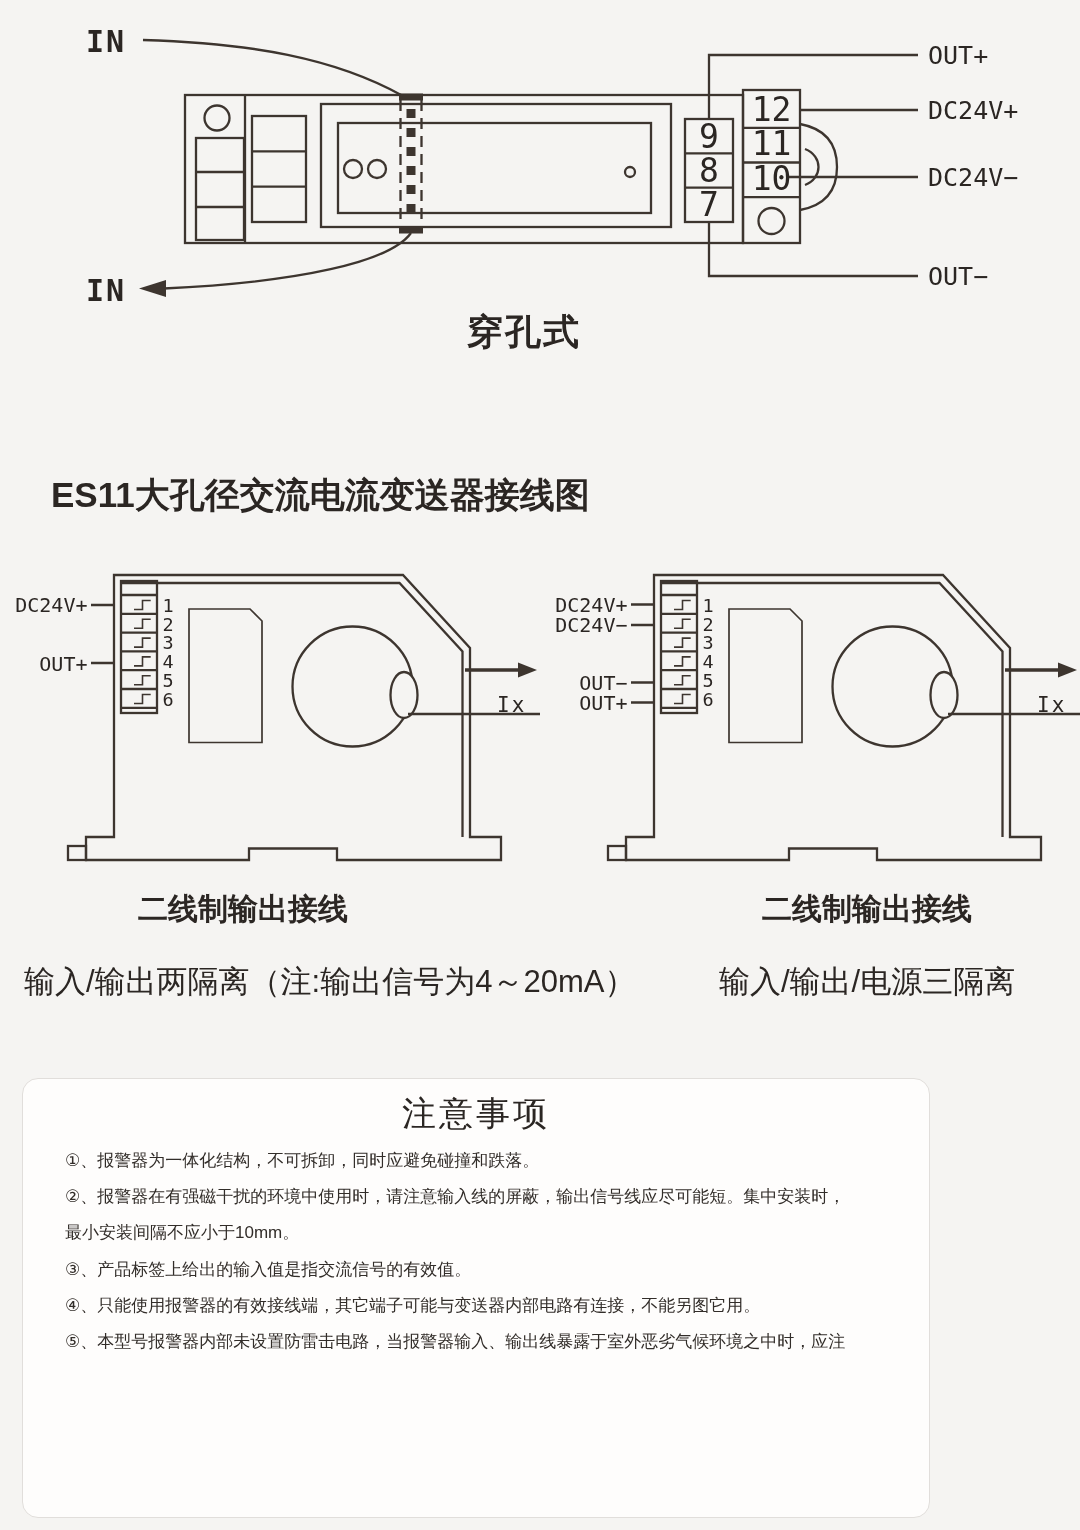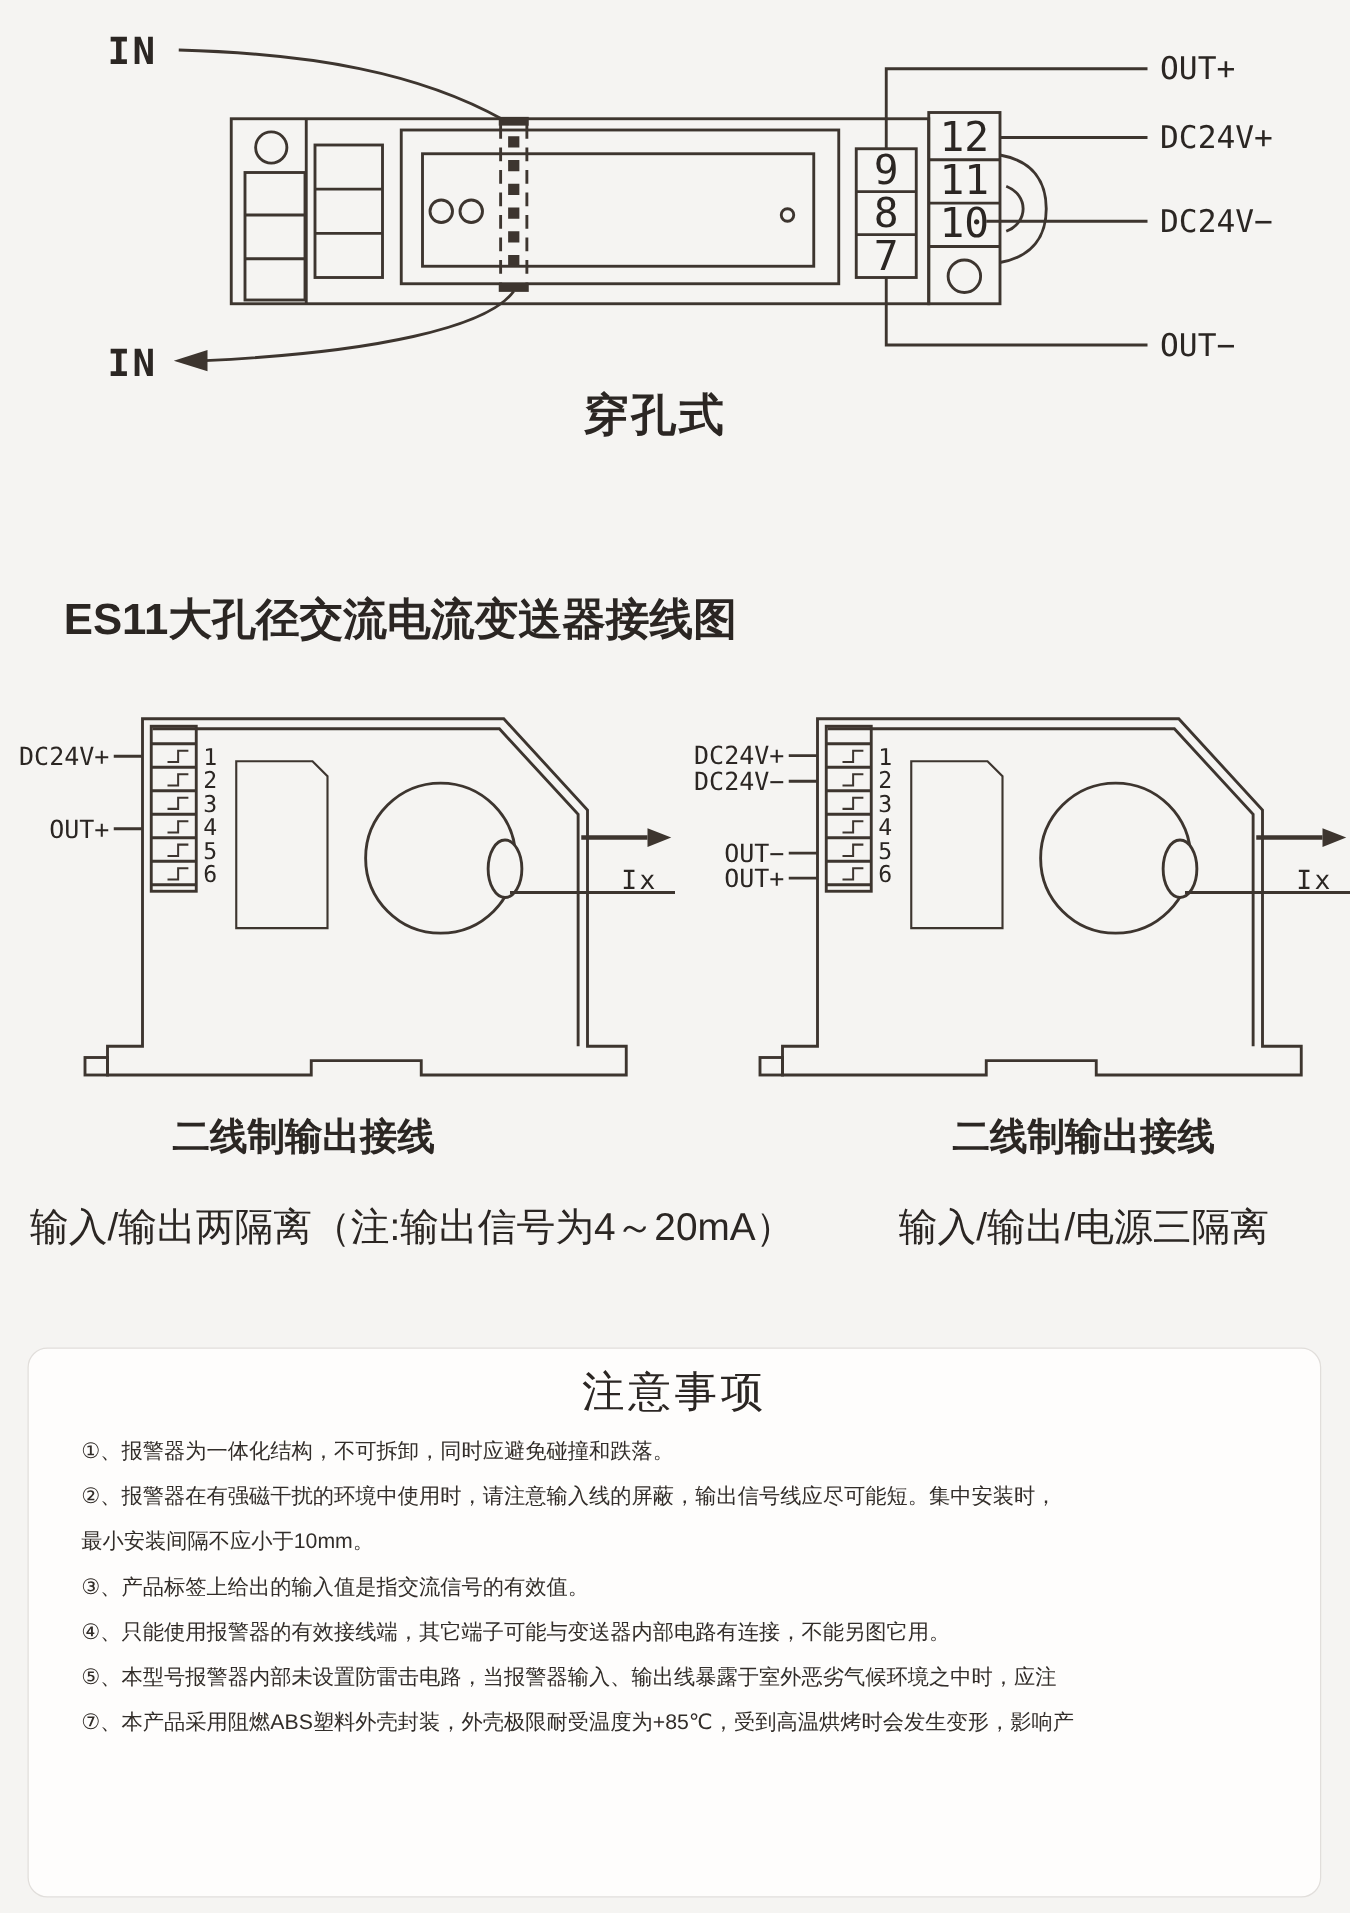--- a/index.html
+++ b/index.html
@@ -30,21 +30,21 @@
   .t33{font-size:33px}
   .t20{font-size:20px}
   .t18{font-size:18.5px}
   .t21{font-size:21px;letter-spacing:2px}
   .cjk{position:absolute;white-space:nowrap;color:var(--text)}
   .hole-caption{left:467px;top:308px;font-size:36px;font-weight:600;letter-spacing:2px}
   .sec-title{left:51px;top:472px;font-size:35px;font-weight:700}
   .cap-t{font-size:30px;font-weight:700}
   .cap-n{font-size:31px;font-weight:400}
   .panel{
-    position:absolute;left:22px;top:1078px;width:1035px;height:440px;
+    position:absolute;left:22px;top:1078px;width:908px;height:440px;
     background:var(--panel);border:1.5px solid var(--pborder);border-radius:16px;
   }
   .panel-title{
     position:absolute;top:12px;left:0;right:0;text-align:center;
     font-size:34px;font-weight:400;letter-spacing:3px;color:var(--text);
   }
   .notes-list{
     position:absolute;top:64px;left:42px;right:24px;
     font-size:17px;line-height:36.2px;color:#322d29;
   }
@@ -180,15 +180,14 @@
 
 <div class="panel">
   <div class="panel-title">注意事项</div>
   <div class="notes-list">
     <div class="note-line">①、报警器为一体化结构，不可拆卸，同时应避免碰撞和跌落。</div>
     <div class="note-line">②、报警器在有强磁干扰的环境中使用时，请注意输入线的屏蔽，输出信号线应尽可能短。集中安装时，</div>
     <div class="note-line">最小安装间隔不应小于10mm。</div>
     <div class="note-line">③、产品标签上给出的输入值是指交流信号的有效值。</div>
     <div class="note-line">④、只能使用报警器的有效接线端，其它端子可能与变送器内部电路有连接，不能另图它用。</div>
     <div class="note-line">⑤、本型号报警器内部未设置防雷击电路，当报警器输入、输出线暴露于室外恶劣气候环境之中时，应注</div>
-    <div class="note-line">⑦、本产品采用阻燃ABS塑料外壳封装，外壳极限耐受温度为+85℃，受到高温烘烤时会发生变形，影响产</div>
   </div>
 </div>
 
 </body></html>

